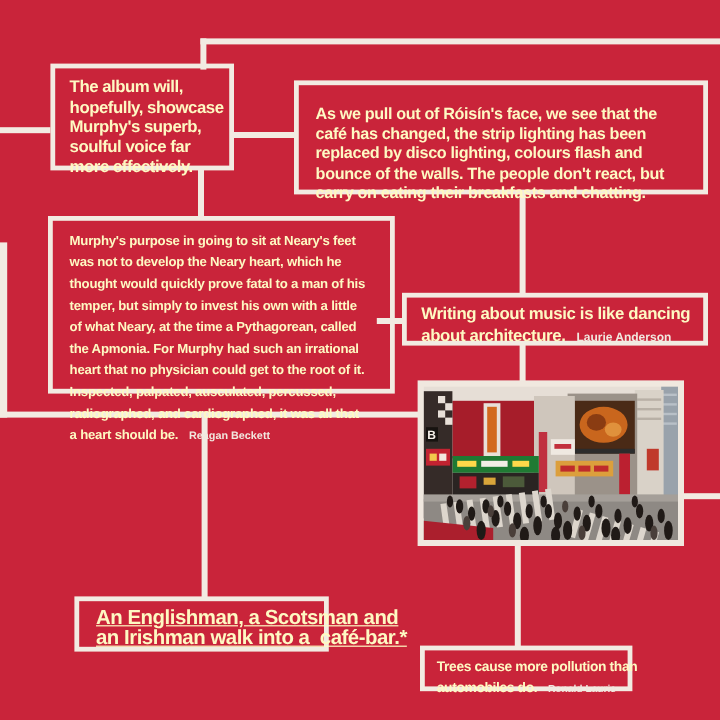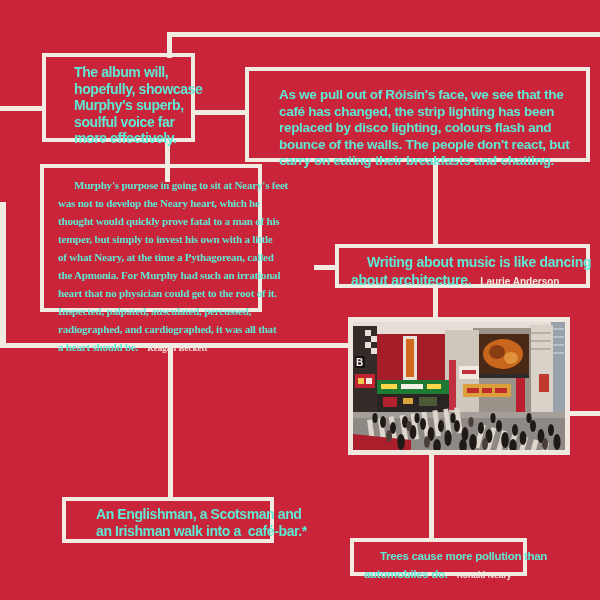--- a/index.html
+++ b/index.html
@@ -8,39 +8,38 @@
     background:#c9243a;
     font-family:"Liberation Sans","DejaVu Sans",sans-serif;
   }
   .line{position:absolute;background:#f2ebe2;}
   .qbox{
     position:absolute;border:4px solid #f2ebe2;box-sizing:border-box;
     color:#f6f0e8;
   }
   .qtext{
     white-space:pre;font-weight:bold;letter-spacing:-0.3px;
-    color:#5eead4;
-    margin-left:16px;
+    color:#fef9c3;
   }
   .attr{
     font-weight:bold;color:#f1e8df;
     margin-left:9px;letter-spacing:0;
   }
   
   #box-album .qtext{font-size:14px;line-height:16.6px;letter-spacing:-0.4px;}
   #box-album{padding:7px 0 0 12px;}
   #box-roisin .qtext{font-size:13.5px;line-height:16.6px;}
   #box-roisin{padding:16px 0 0 14px;}
   #box-beckett .qtext{font-size:11px;line-height:13.2px;letter-spacing:-0.2px;}
   #box-beckett{padding:7px 0 0 14px;}
   #box-beckett .attr{font-size:9px;}
   #box-laurie .qtext{font-size:14px;line-height:17px;}
   #box-laurie{padding:5px 0 0 12px;}
   #box-laurie .attr{font-size:10px;text-decoration:underline;}
-  #box-joke .qtext{font-size:14px;line-height:17px;letter-spacing:-0.4px;}
+  #box-joke .qtext{font-size:17px;line-height:17px;letter-spacing:-0.4px;text-decoration:underline;}
   #box-joke{padding:5px 0 0 14px;}
   #box-reagan .qtext{font-size:11.5px;line-height:14.5px;}
   #box-reagan{padding:4px 0 0 10px;}
   #box-reagan .attr{font-size:8.5px;}
   #photo-frame{
     position:absolute;left:348px;top:317px;width:222px;height:138px;
     background:#f0e8df;box-sizing:border-box;padding:5px;
   }
   #photo-frame svg{display:block;}
 </style>
@@ -72,21 +71,21 @@
   </div>
 
   <div class="qbox" id="box-roisin" style="left:245px;top:67px;width:345px;height:95px;">
     <div class="qtext">As we pull out of Róisín's face, we see that the
 café has changed, the strip lighting has been
 replaced by disco lighting, colours flash and
 bounce of the walls. The people don't react, but
 carry on eating their breakfasts and chatting.</div>
   </div>
 
-  <div class="qbox" id="box-beckett" style="left:40px;top:164px;width:222px;height:148px;font-family:Liberation Serif, serif;">
+  <div class="qbox" id="box-beckett" style="left:40px;top:180px;width:289px;height:148px;">
     <div><span class="qtext">Murphy's purpose in going to sit at Neary's feet
 was not to develop the Neary heart, which he
 thought would quickly prove fatal to a man of his
 temper, but simply to invest his own with a little
 of what Neary, at the time a Pythagorean, called
 the Apmonia. For Murphy had such an irrational
 heart that no physician could get to the root of it.
 Inspected, palpated, ausculated, percussed,
 radiographed, and cardiographed, it was all that
 a heart should be.</span><span class="attr">Reagan Beckett</span></div>
@@ -97,21 +96,21 @@
 about architecture.</span><span class="attr">Laurie Anderson</span></div>
   </div>
 
   <div class="qbox" id="box-joke" style="left:62px;top:497px;width:212px;height:46px;">
     <div class="qtext">An Englishman, a Scotsman and
 an Irishman walk into a  café-bar.*</div>
   </div>
 
   <div class="qbox" id="box-reagan" style="left:350px;top:538px;width:177px;height:38px;">
     <div><span class="qtext">Trees cause more pollution than
-automobiles do.</span><span class="attr">Ronald Neary</span></div>
+automobiles do.</span><span class="attr">Ronald Laurie</span></div>
   </div>
 
   <div id="photo-frame">
     <svg width="212" height="128" viewBox="0 0 212 128">
 
       <rect x="0" y="0" width="212" height="30" fill="#e6ded6"></rect>
 
       <rect x="198" y="0" width="14" height="96" fill="#99a2ab"></rect>
       <rect x="199" y="6" width="12" height="2" fill="#b9c0c7"></rect>
       <rect x="199" y="14" width="12" height="2" fill="#b9c0c7"></rect>

